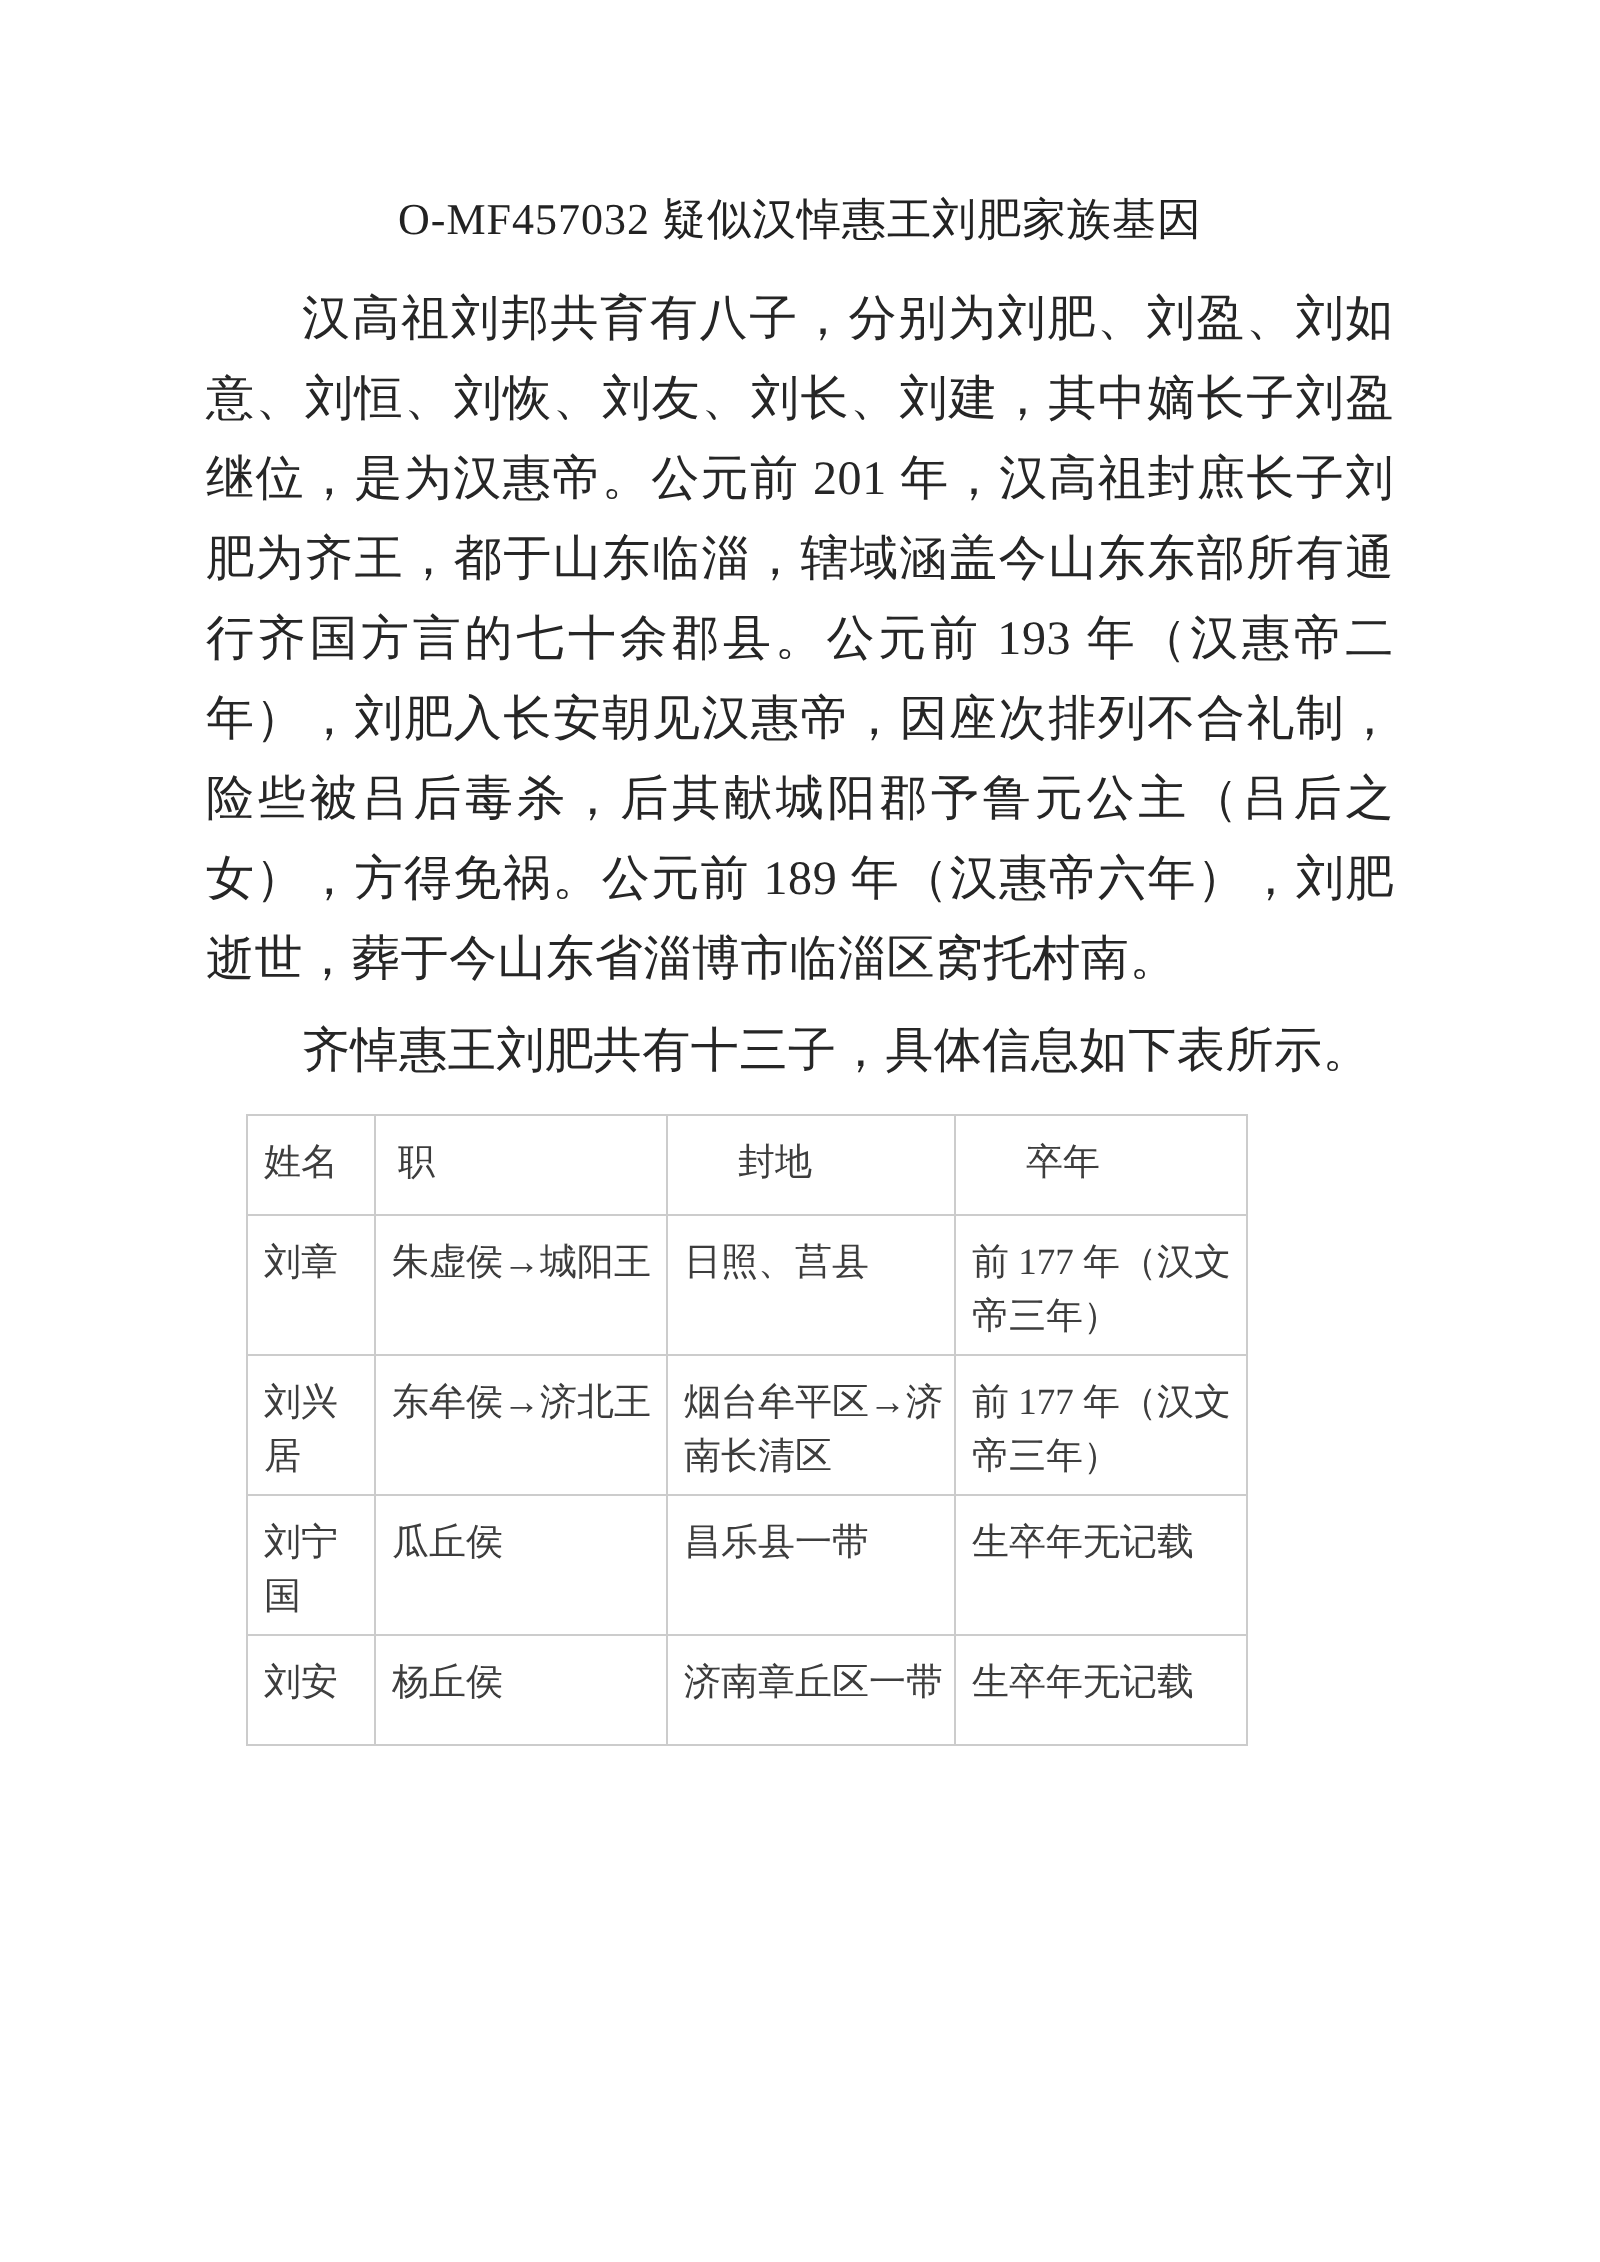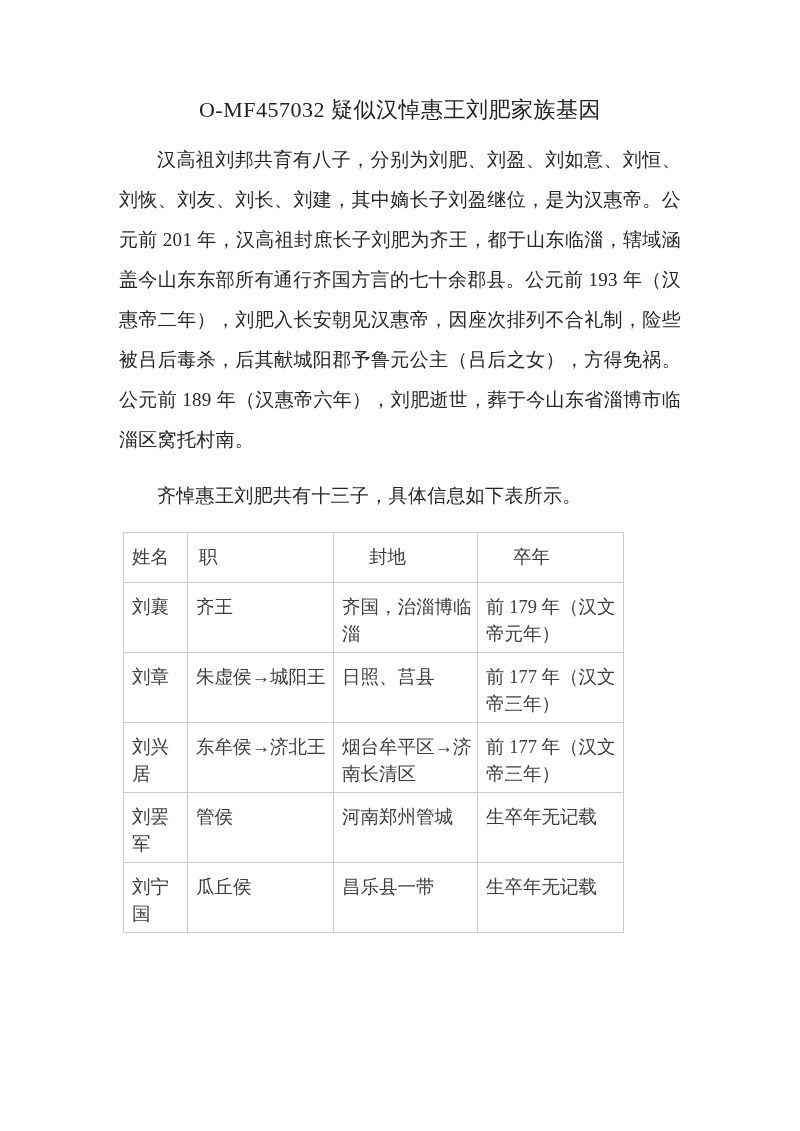--- a/index.html
+++ b/index.html
@@ -18,22 +18,22 @@
   .doc-title {
     font-size: 22px;
     line-height: 36px;
     font-weight: normal;
     text-align: center;
     margin: 0;
     color: #222222;
     letter-spacing: 0.5px;
   }
   .body-para {
-    margin: 16px;
-    font-size: 19px;
+    margin: 0;
+    font-size: 24px;
     line-height: 40px;
     letter-spacing: 0.3px;
     text-align: justify;
     text-indent: 2em;
     color: #262626;
   }
   .body-para.first { margin-top: 12px; }
   .body-para.second { margin-top: 6px; }
   table.gen-table {
     border-collapse: collapse;
@@ -84,45 +84,39 @@
     <thead>
       <tr>
         <th>姓名</th>
         <th class="pad-md">职</th>
         <th class="pad-lg">封地</th>
         <th class="pad-lg">卒年</th>
       </tr>
     </thead>
     <tbody>
       <tr class="tall">
-        <td>刘襄</td>
-        <td>齐王</td>
-        <td>齐国，治淄博临淄</td>
-        <td>前 179 年（汉文帝元年）</td>
-      </tr>
-      <tr class="tall">
         <td>刘章</td>
         <td>朱虚侯→城阳王</td>
         <td>日照、莒县</td>
         <td>前 177 年（汉文帝三年）</td>
       </tr>
       <tr class="tall">
         <td>刘兴居</td>
         <td>东牟侯→济北王</td>
         <td>烟台牟平区→济南长清区</td>
         <td>前 177 年（汉文帝三年）</td>
       </tr>
       <tr>
-        <td>刘罢军</td>
-        <td>管侯</td>
-        <td>河南郑州管城</td>
+        <td>刘宁国</td>
+        <td>瓜丘侯</td>
+        <td>昌乐县一带</td>
         <td>生卒年无记载</td>
       </tr>
       <tr>
-        <td>刘宁国</td>
-        <td>瓜丘侯</td>
-        <td>昌乐县一带</td>
+        <td>刘安</td>
+        <td>杨丘侯</td>
+        <td>济南章丘区一带</td>
         <td>生卒年无记载</td>
       </tr>
     </tbody>
   </table>
 
 </div>
 
 </body></html>

